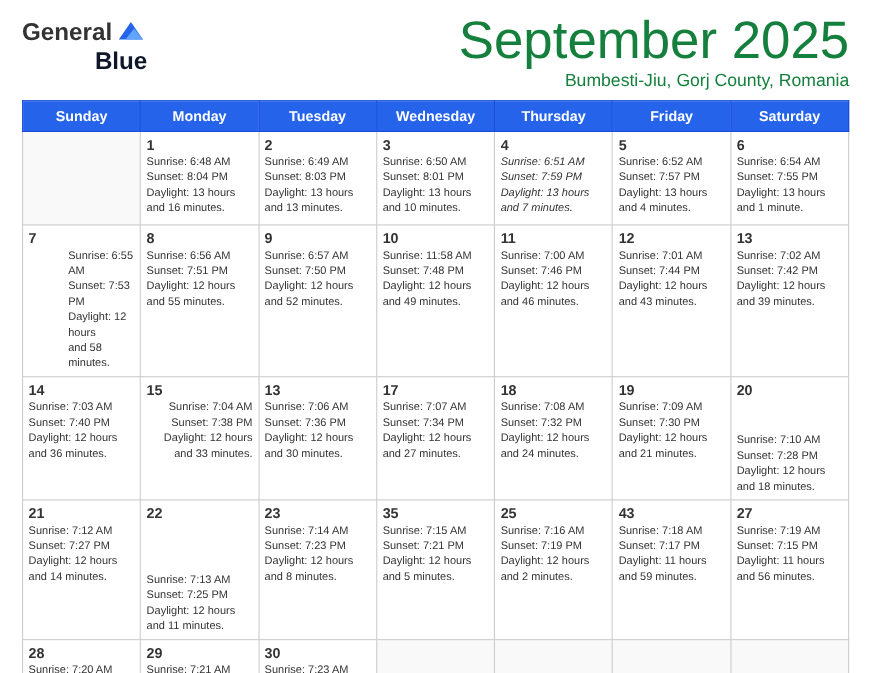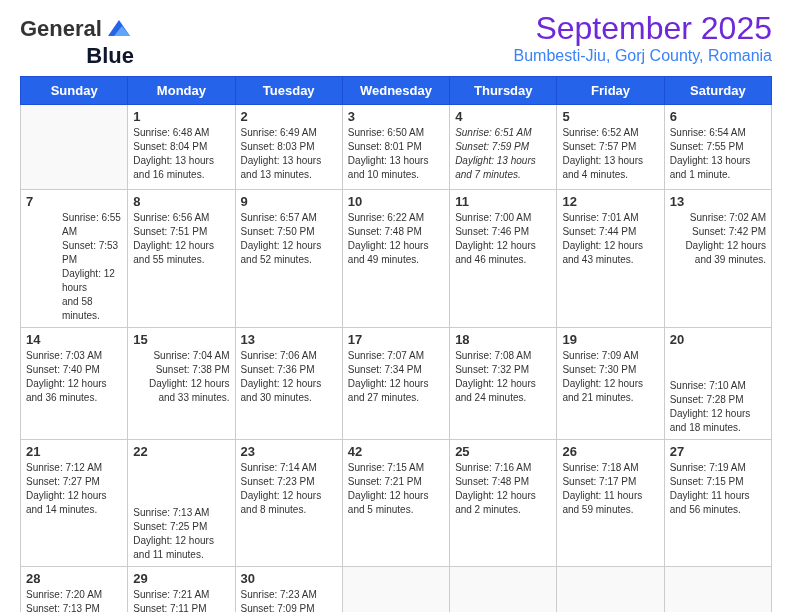--- a/index.html
+++ b/index.html
@@ -40,27 +40,27 @@
     }
     .logo-icon {
       width: 30px;
       height: 30px;
       margin-left: 2px;
     }
     .title-area {
       text-align: right;
     }
     .month-title {
-      font-size: 32px;
-      color: #6d28d9;
+      font-size: 48px;
+      color: #15803d;
       font-weight: normal;
     }
     .subtitle {
       font-size: 16px;
-      color: #3b82f6;
+      color: #15803d;
     }
     table {
       width: 100%;
       border-collapse: collapse;
       table-layout: fixed;
     }
     th {
       background-color: #2563eb;
       color: #fff;
       font-size: 13px;
@@ -199,42 +199,42 @@
           </td>
           <td>
             <span class="day-number">9</span>
             <div class="day-info" style="white-space: pre-line;">Sunrise: 6:57 AM
 Sunset: 7:50 PM
 Daylight: 12 hours
 and 52 minutes.</div>
           </td>
           <td>
             <span class="day-number">10</span>
-            <div class="day-info" style="white-space: pre-line;">Sunrise: 6:22 AM
+            <div class="day-info" style="white-space: pre-line;">Sunrise: 11:58 AM
 Sunset: 7:48 PM
 Daylight: 12 hours
 and 49 minutes.</div>
           </td>
           <td>
             <span class="day-number">11</span>
             <div class="day-info" style="white-space: pre-line;">Sunrise: 7:00 AM
 Sunset: 7:46 PM
 Daylight: 12 hours
 and 46 minutes.</div>
           </td>
           <td>
             <span class="day-number">12</span>
             <div class="day-info" style="white-space: pre-line;">Sunrise: 7:01 AM
 Sunset: 7:44 PM
 Daylight: 12 hours
 and 43 minutes.</div>
           </td>
           <td>
             <span class="day-number">13</span>
-            <div class="day-info" style="white-space: pre-line; text-align: right;">Sunrise: 7:02 AM
+            <div class="day-info" style="white-space: pre-line;">Sunrise: 7:02 AM
 Sunset: 7:42 PM
 Daylight: 12 hours
 and 39 minutes.</div>
           </td>
         </tr>
         <tr>
           <td>
             <span class="day-number">14</span>
             <div class="day-info" style="white-space: pre-line;">Sunrise: 7:03 AM
 Sunset: 7:40 PM
@@ -300,35 +300,35 @@
 and 11 minutes.</div>
           </td>
           <td>
             <span class="day-number">23</span>
             <div class="day-info" style="white-space: pre-line;">Sunrise: 7:14 AM
 Sunset: 7:23 PM
 Daylight: 12 hours
 and 8 minutes.</div>
           </td>
           <td>
-            <span class="day-number">42</span>
+            <span class="day-number">35</span>
             <div class="day-info" style="white-space: pre-line;">Sunrise: 7:15 AM
 Sunset: 7:21 PM
 Daylight: 12 hours
 and 5 minutes.</div>
           </td>
           <td>
             <span class="day-number">25</span>
             <div class="day-info" style="white-space: pre-line;">Sunrise: 7:16 AM
-Sunset: 7:48 PM
+Sunset: 7:19 PM
 Daylight: 12 hours
 and 2 minutes.</div>
           </td>
           <td>
-            <span class="day-number">26</span>
+            <span class="day-number">43</span>
             <div class="day-info" style="white-space: pre-line;">Sunrise: 7:18 AM
 Sunset: 7:17 PM
 Daylight: 11 hours
 and 59 minutes.</div>
           </td>
           <td>
             <span class="day-number">27</span>
             <div class="day-info" style="white-space: pre-line;">Sunrise: 7:19 AM
 Sunset: 7:15 PM
 Daylight: 11 hours

